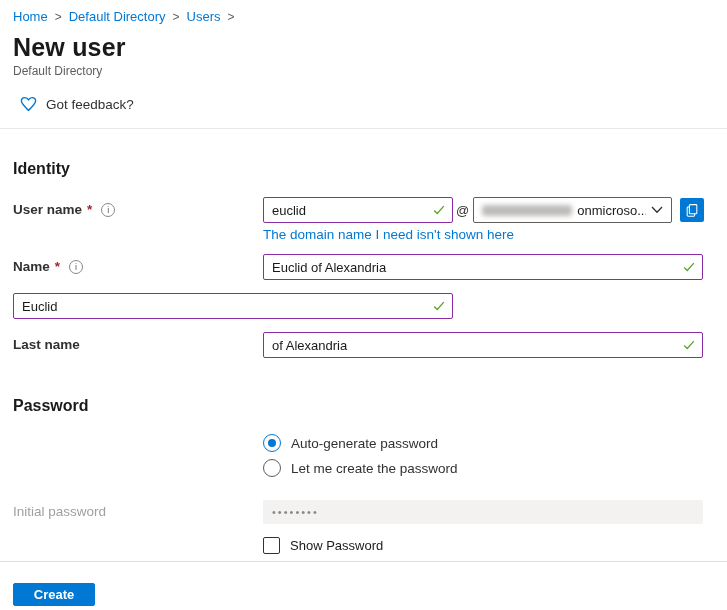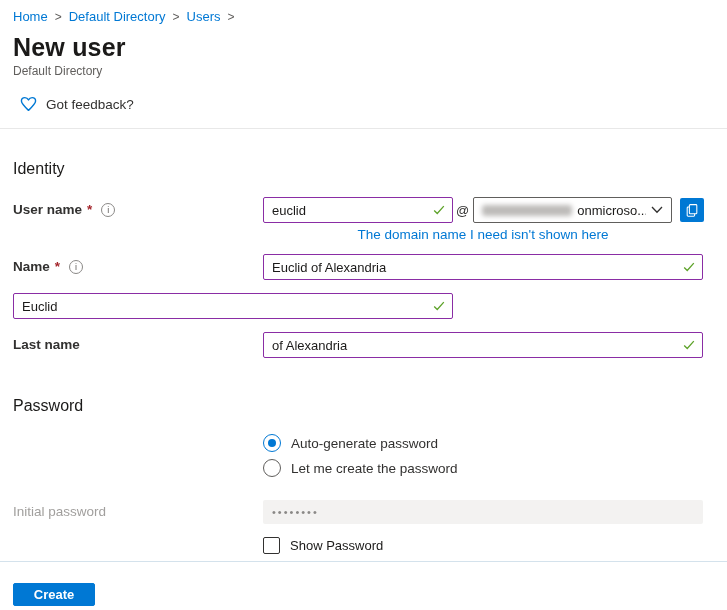--- a/index.html
+++ b/index.html
@@ -14,21 +14,21 @@
   
   h1.title { margin:9px 0 0 13px; font-size:25px; font-weight:700; color:#1b1a19; letter-spacing:.2px; }
   .subtitle { margin:2px 0 0 13px; font-size:12px; color:#605e5c; }
 
   
   .feedback { margin:17px 0 0 20px; display:inline-flex; align-items:center; gap:9px;
     font-size:13.5px; color:#323130; cursor:pointer; height:18px; }
   .divider-top { margin-top:12px; border:none; border-top:1px solid #e8e8e8; }
   .divider-bottom { margin-top:7px; border:none; border-top:1px solid #d4e2ec; }
 
-  h2.section { margin:31px 0 0 13px; font-size:16px; font-weight:400; color:#1b1a19; }
+  h2.section { margin:31px 0 0 13px; font-size:16px; font-weight:700; color:#1b1a19; }
   h2.section.pwd { margin-top:39px; }
 
   
   .row { display:flex; align-items:flex-start; margin-left:13px; }
   .row.mt-user { margin-top:19px; }
   .row.mt-name { margin-top:12px; }
   .row.mt-sm  { margin-top:13px; }
   .row.mt-radio { margin-top:19px; }
   .row.mt-radio2 { margin-top:7px; }
   .row.mt-init { margin-top:23px; }
@@ -58,21 +58,21 @@
   .at { margin:0 4px 0 3px; font-size:13px; color:#323130; flex:none; }
   .domain-dd { width:199px; height:26px; flex:none; border:1px solid #605e5c; border-radius:2px;
     background:#fff; display:flex; align-items:center; padding:0 8px; gap:5px; cursor:pointer; }
   .blur-blob { width:90px; height:11px; flex:none; background:#bdbbb9; border-radius:3px;
     filter:blur(2.5px); }
   .domain-txt { font-size:13px; color:#1b1a19; white-space:nowrap; overflow:hidden; }
   .dd-chev { margin-left:auto; flex:none; display:flex; }
   .copy-btn { width:24px; height:24px; flex:none; margin-left:8px; background:#0078d4;
     border:none; border-radius:2px; display:flex; align-items:center; justify-content:center;
     cursor:pointer; }
-  .domain-link { display:block; margin-top:4px; text-align:center; font-size:13.5px;
+  .domain-link { display:block; margin-top:4px; text-align:left; font-size:13.5px;
     color:#0078d4; text-decoration:none; cursor:pointer; }
 
   
   .radio-line { display:flex; align-items:center; gap:10px; cursor:pointer; height:18px; }
   .radio { width:18px; height:18px; border-radius:50%; flex:none; position:relative; background:#fff; }
   .radio.on { border:1px solid #0078d4; }
   .radio.on::after { content:""; position:absolute; inset:4px; border-radius:50%; background:#0078d4; }
   .radio.off { border:1px solid #605e5c; }
   .radio-label { font-size:13.5px; color:#323130; }
 

